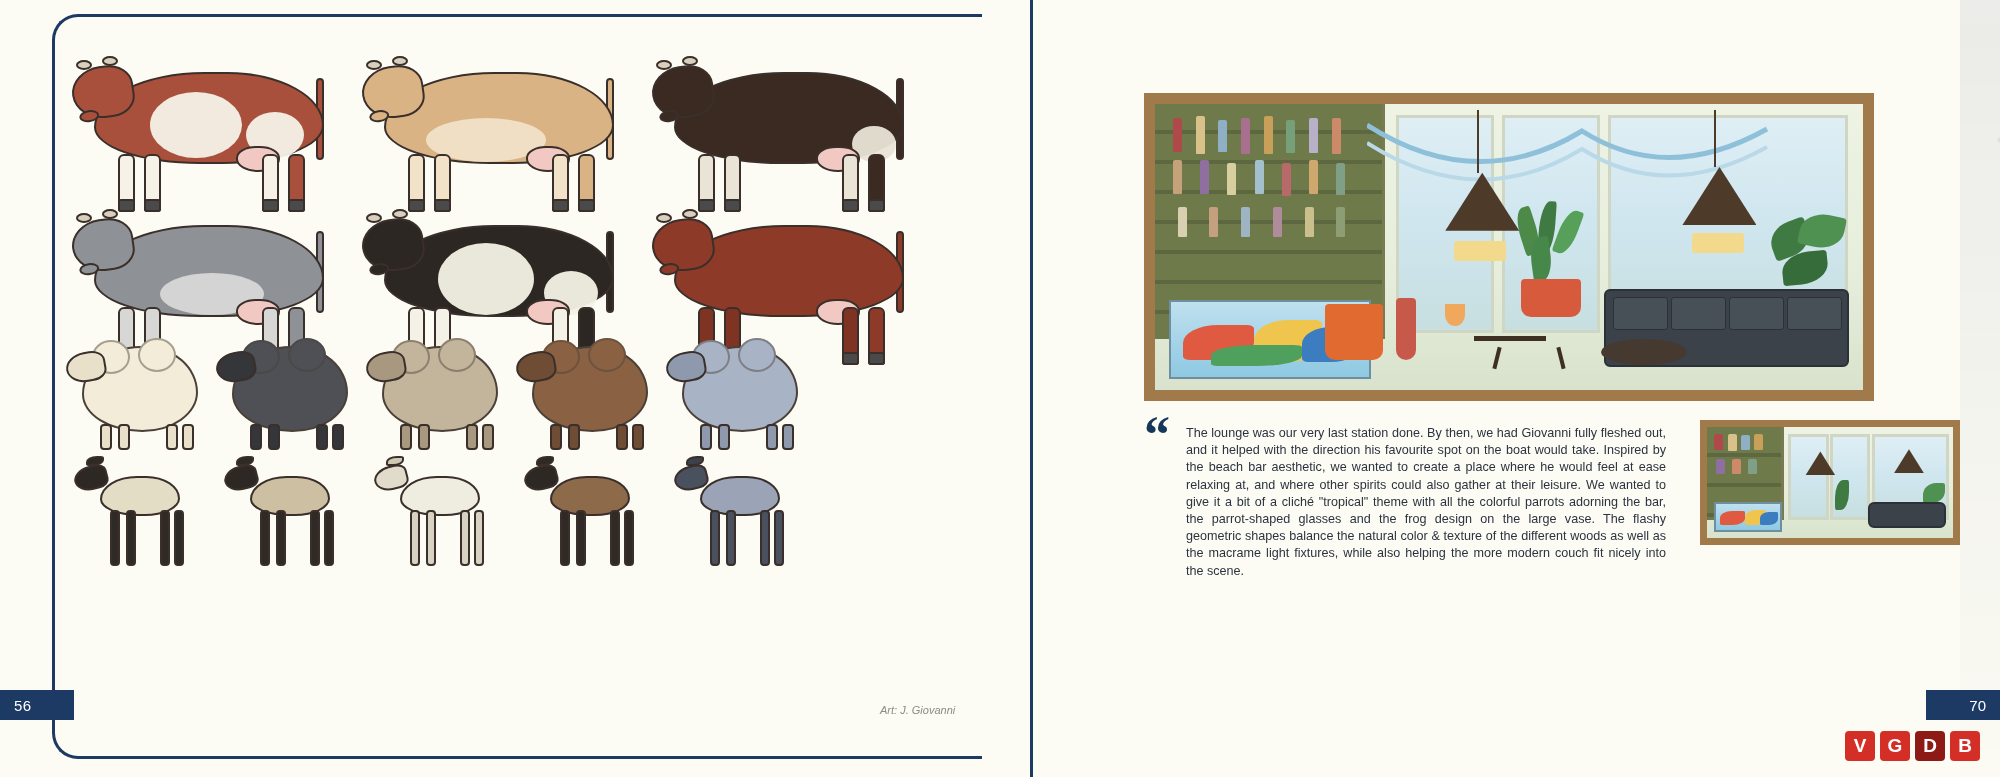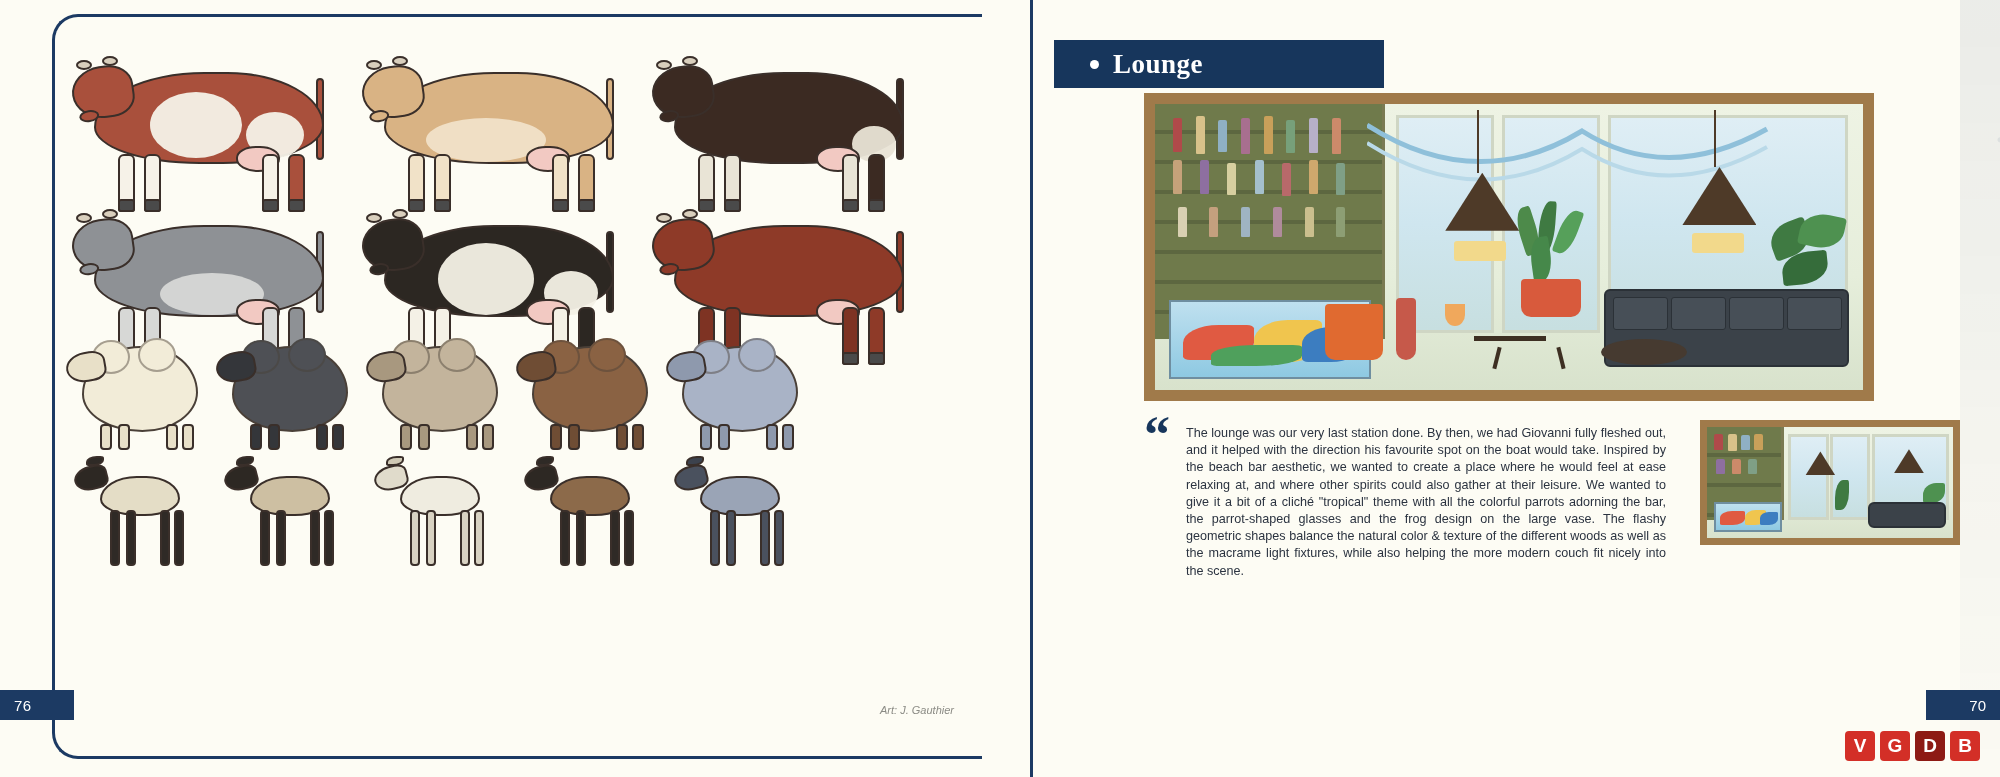--- a/index.html
+++ b/index.html
@@ -746,32 +746,28 @@
           <div class="ghead" style="background:#4a515e;"></div>
           <div class="ghorn" style="background:#3c424d;"></div>
           <div class="gleg a" style="background:#4a515e;"></div>
             <div class="gleg b" style="background:#4a515e;"></div>
           <div class="gleg c" style="background:#4a515e;"></div>
             <div class="gleg d" style="background:#4a515e;"></div>
         </div>
       </div>
     </div>
 
-    <div class="art-credit">Art: J. Gauthier</div>
-    <div class="folio-left">76</div>
+    <div class="art-credit">Art: J. Giovanni</div>
+    <div class="folio-left">56</div>
   </div>
 
   <div class="page-right">
     <div class="gutter-line"></div>
     <div class="corner-swash"></div>
 
-    <div class="heading-bar">
-      <div class="bullet"></div>
-      <div class="htext">Lounge</div>
-    </div>
 
     <div class="big-art">
       <div class="scene">
 
         <div class="bar-shelf">
           <div class="bottle" style="left:8%;  top:6%;  height:34px; background:#b04a4a;"></div>
           <div class="bottle" style="left:18%; top:5%;  height:38px; background:#d8c28a;"></div>
           <div class="bottle" style="left:28%; top:7%;  height:32px; background:#8fb0c4;"></div>
           <div class="bottle" style="left:38%; top:6%;  height:36px; background:#a86f8f;"></div>
           <div class="bottle" style="left:48%; top:5%;  height:38px; background:#c9a05a;"></div>

